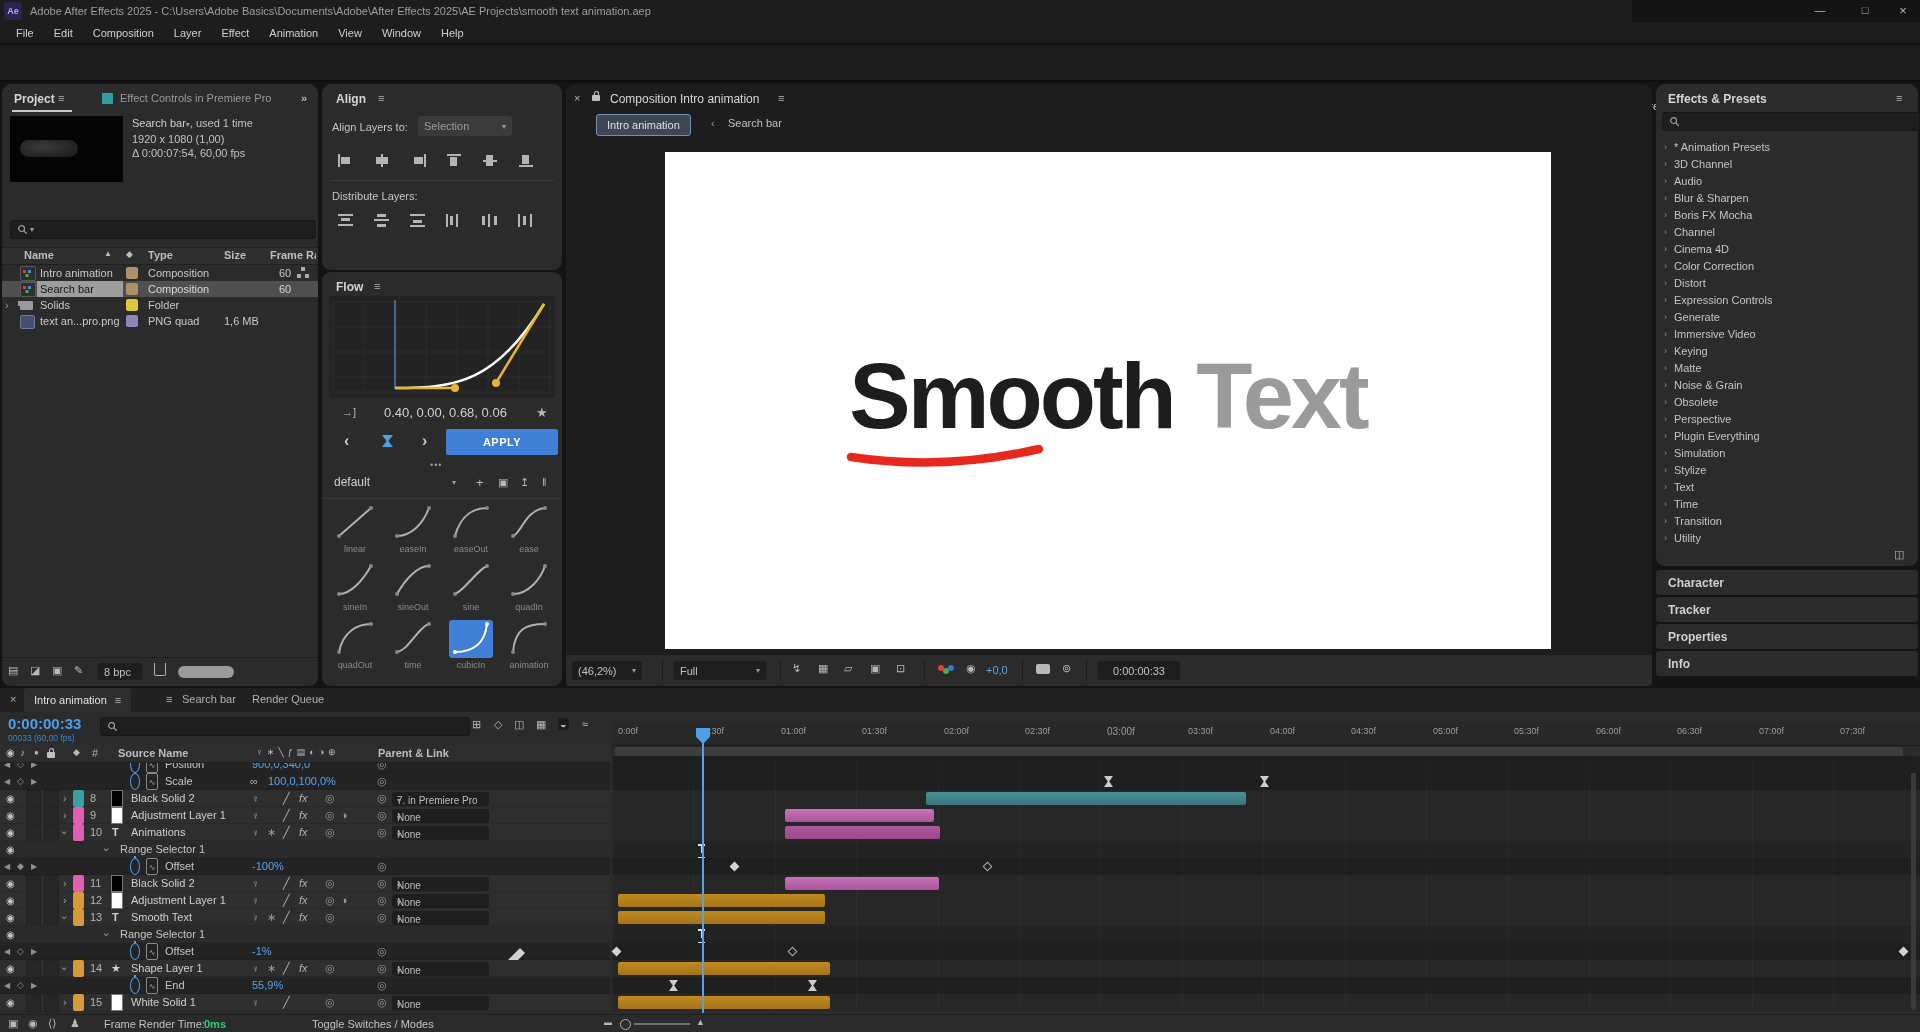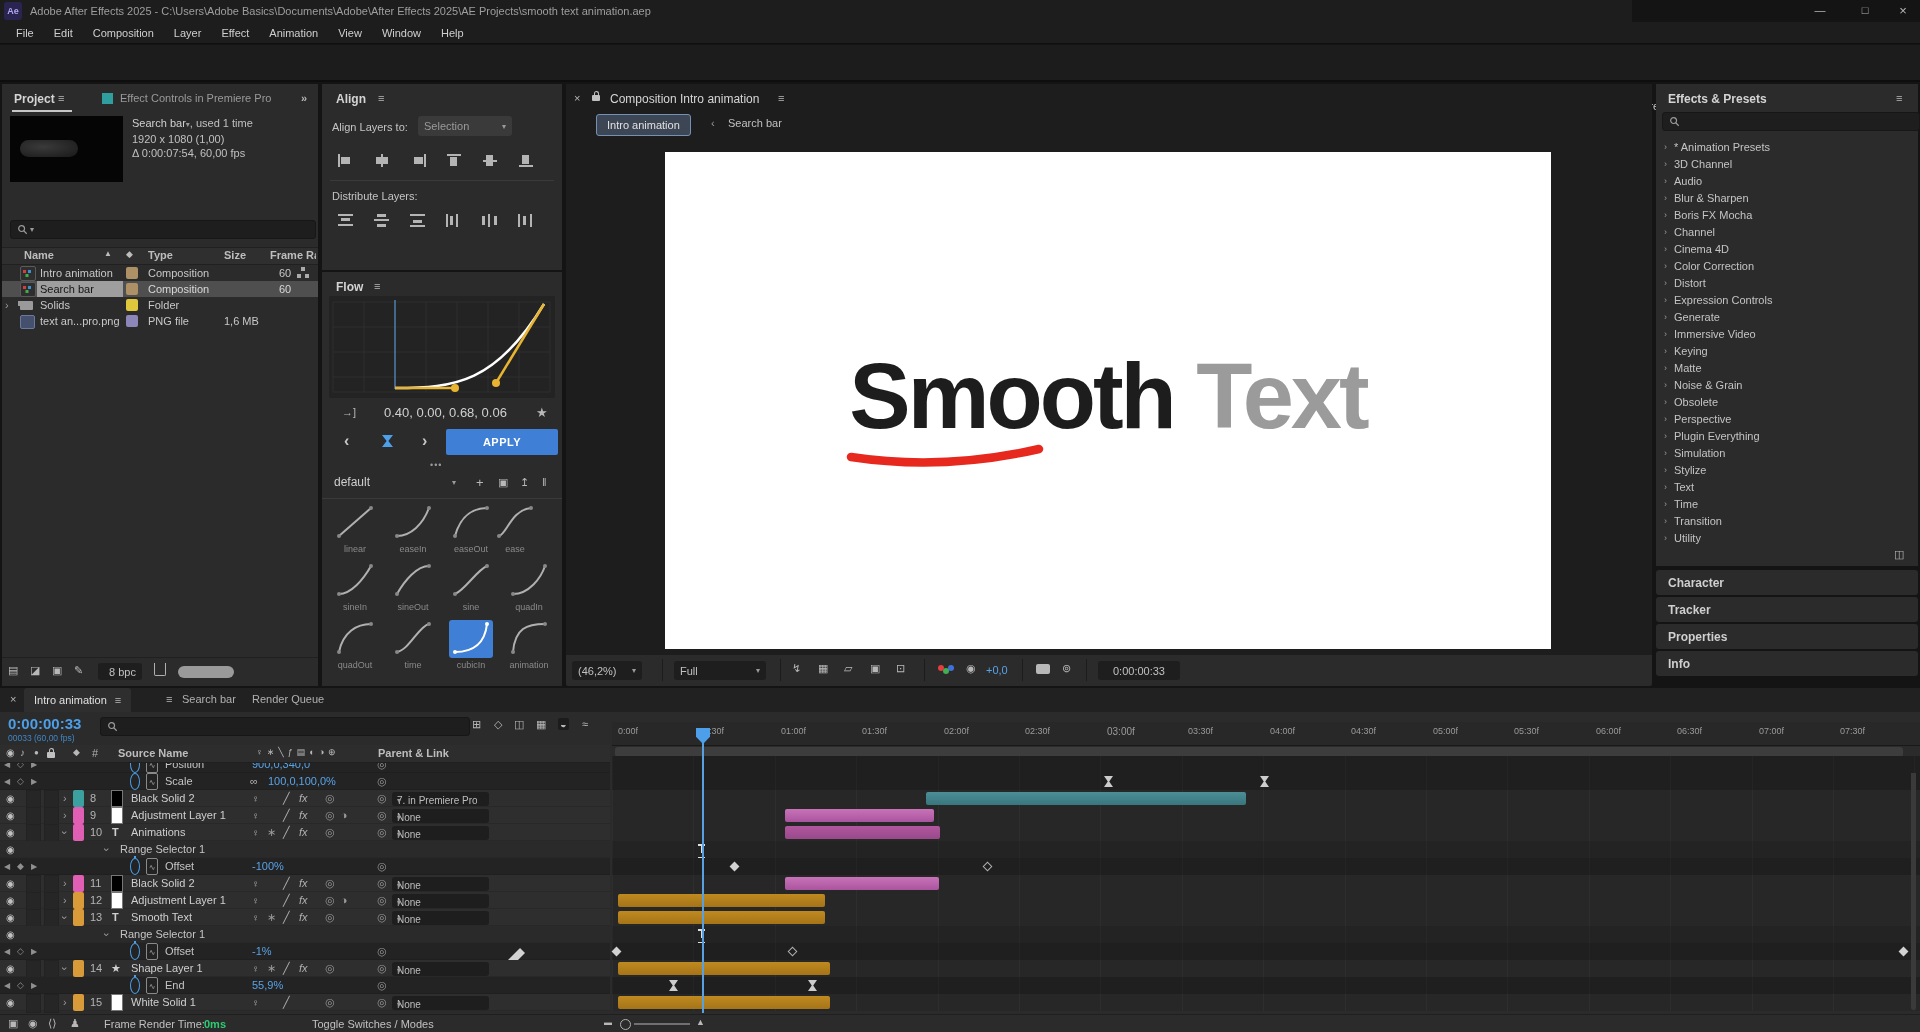--- a/index.html
+++ b/index.html
@@ -1,19 +1,19 @@
 <!DOCTYPE html>
 <html><head>
 <meta charset="utf-8">
 <style>
   html,body{margin:0;padding:0;background:#0d0d0d}
   #app{position:relative;width:1920px;height:1032px;background:#141414;overflow:hidden;
        font-family:"Liberation Sans",sans-serif;font-size:11px;color:#c8c8c8;-webkit-font-smoothing:antialiased}
   .abs{position:absolute}
-  .panel{position:absolute;background:#2b2b2b;border-radius:0}
+  .panel{position:absolute;background:#2b2b2b;border-radius:9px}
   .ptitle{font-weight:bold;color:#d4d4d4;font-size:12px}
   .dim{color:#9a9a9a}
   .blue{color:#58a3e8}
   .ico{color:#b8b8b8}
   .field{background:#1e1e1e;border:1px solid #171717;border-radius:3px}
   .ddown{background:#1e1e1e;border-radius:3px;color:#c0c0c0;display:flex;align-items:center;justify-content:space-between;padding:0 6px;box-sizing:border-box}
   .caret{font-size:8px;color:#9a9a9a}
   
   .tool{position:absolute;top:48px;width:26px;height:26px;display:flex;align-items:center;justify-content:center;color:#c4c4c4;font-size:14px;border-radius:3px}
   .tool.sel{background:#2d8ceb;color:#fff}
@@ -202,30 +202,30 @@
       <span class="abs exp" style="left:3px">›</span>
       <span class="abs" style="left:18px;top:4px;width:13px;height:9px;background:#9a9a9a;border-radius:1px;box-shadow:-4px -2px 0 -2px #9a9a9a"></span>
       <span class="abs" style="left:38px">Solids</span>
       <span class="lblsw" style="background:#e0c83c"></span>
       <span class="abs" style="left:146px">Folder</span>
     </div>
     <div class="prow" style="top:229px">
       <span class="abs" style="left:18px;top:2px;width:13px;height:12px;background:#44506e;border:1px solid #6a7a9a;border-radius:2px"></span>
       <span class="abs" style="left:38px">text an...pro.png</span>
       <span class="lblsw" style="background:#8d86b8"></span>
-      <span class="abs" style="left:146px">PNG file</span>
+      <span class="abs" style="left:146px">PNG quad</span>
       <span class="abs" style="left:222px">1,6 MB</span>
     </div>
 
     <div class="abs" style="left:0;top:573px;width:316px;height:29px;border-top:1px solid #202020">
       <span class="abs ico" style="left:6px;top:6px">▤</span>
       <span class="abs ico" style="left:28px;top:6px">◪</span>
       <span class="abs ico" style="left:50px;top:6px">▣</span>
       <span class="abs ico" style="left:72px;top:6px">✎</span>
-      <div class="abs ddown" style="left:96px;top:5px;width:44px;height:17px;justify-content:flex-end">
+      <div class="abs ddown" style="left:96px;top:5px;width:44px;height:17px;justify-content:flex-start">
           <span>8 bpc</span>
         </div>
       <span class="abs ico" style="left:152px;top:5px;width:10px;height:12px;border:1.5px solid #b0b0b0;border-top:none;border-radius:0 0 2px 2px"></span>
       <span class="abs" style="left:176px;top:8px;width:56px;height:12px;background:#9a9a9a;border-radius:6px"></span>
     </div>
   </div>
 
   <div class="panel" style="left:322px;top:84px;width:240px;height:186px">
     <span class="abs ptitle" style="left:14px;top:8px">Align</span>
     <span class="abs ico" style="left:56px;top:8px">≡</span>
@@ -357,21 +357,21 @@
         <span class="lab">easeIn</span>
       </div>
     <div class="ftile" style="left:124px;top:232px">
         <div class="box"><svg width="44" height="38">
             <path d="M6,32 C12,10 26,4 38,4" stroke="#b0b0b0" stroke-width="2" fill="none"></path>
             <circle cx="6" cy="32" r="2" fill="#888"></circle>
             <circle cx="38" cy="4" r="2" fill="#888"></circle>
           </svg></div>
         <span class="lab">easeOut</span>
       </div>
-    <div class="ftile" style="left:168px;top:232px">
+    <div class="ftile" style="left:182px;top:232px">
         <div class="box"><svg width="44" height="38">
             <path d="M6,32 C14,30 18,6 38,4" stroke="#b0b0b0" stroke-width="2" fill="none"></path>
             <circle cx="6" cy="32" r="2" fill="#888"></circle>
             <circle cx="38" cy="4" r="2" fill="#888"></circle>
           </svg></div>
         <span class="lab">ease</span>
       </div>
     <div class="ftile" style="left:8px;top:290px">
         <div class="box"><svg width="44" height="38">
             <path d="M6,32 C18,32 30,18 38,4" stroke="#b0b0b0" stroke-width="2" fill="none"></path>

